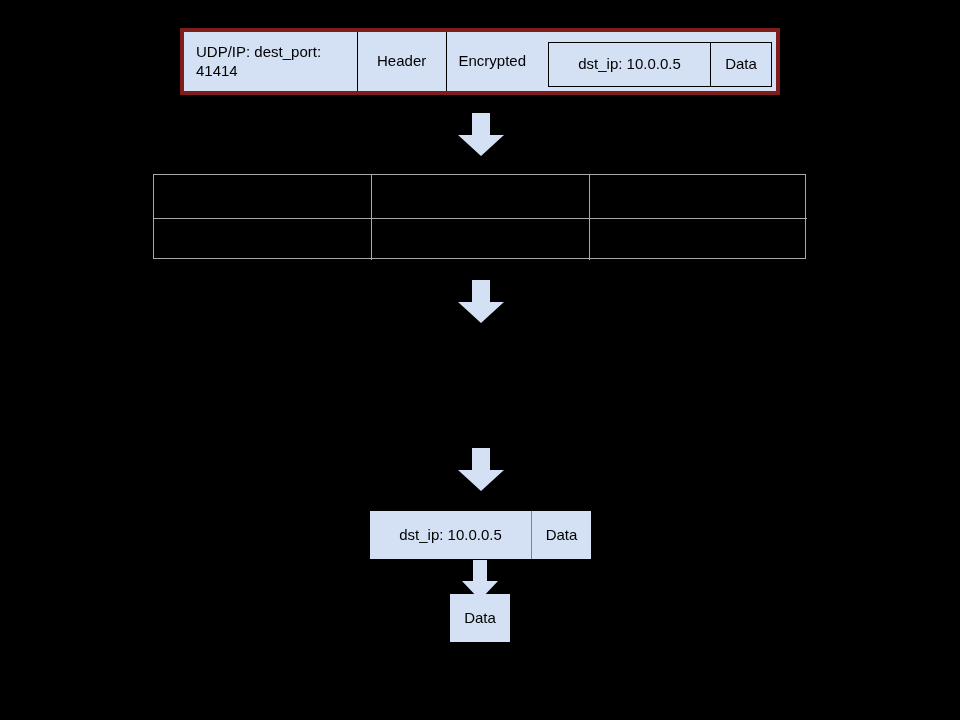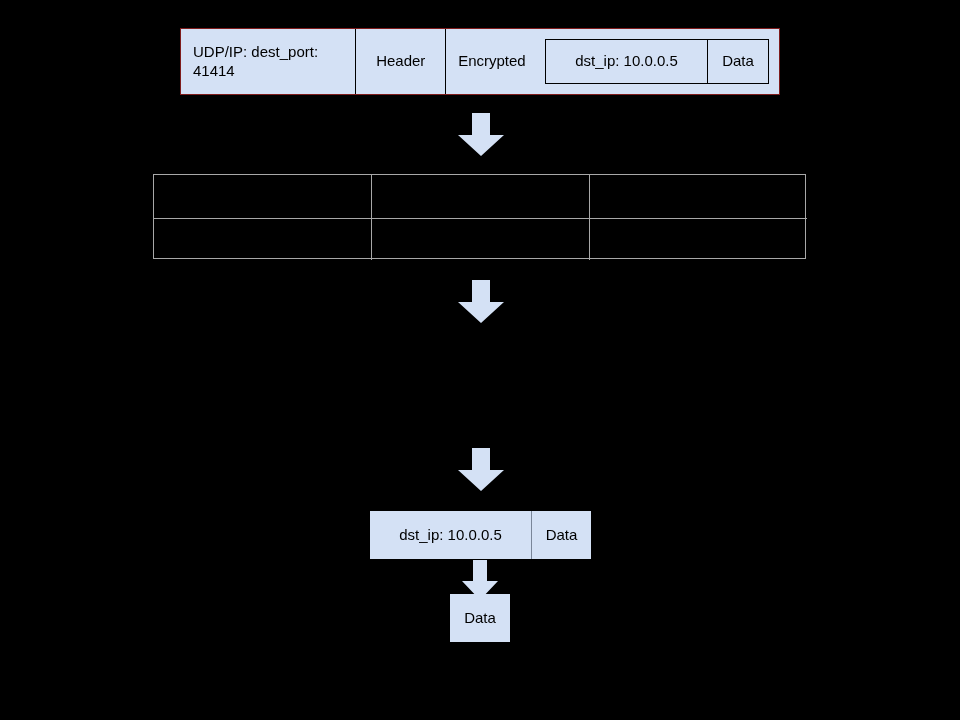--- a/index.html
+++ b/index.html
@@ -22,21 +22,21 @@
   }
 
   
   .pkt {
     background: #d4e1f5;
     display: flex;
     align-items: center;
     box-sizing: border-box;
   }
   .pkt.bordered {
-    border: 1px solid #7f1d1d;
+    border: 4px solid #7f1d1d;
   }
 
   .cell {
     box-sizing: border-box;
     display: flex;
     align-items: center;
     justify-content: center;
     height: 100%;
     color: #000000;
     font-size: 15px;

